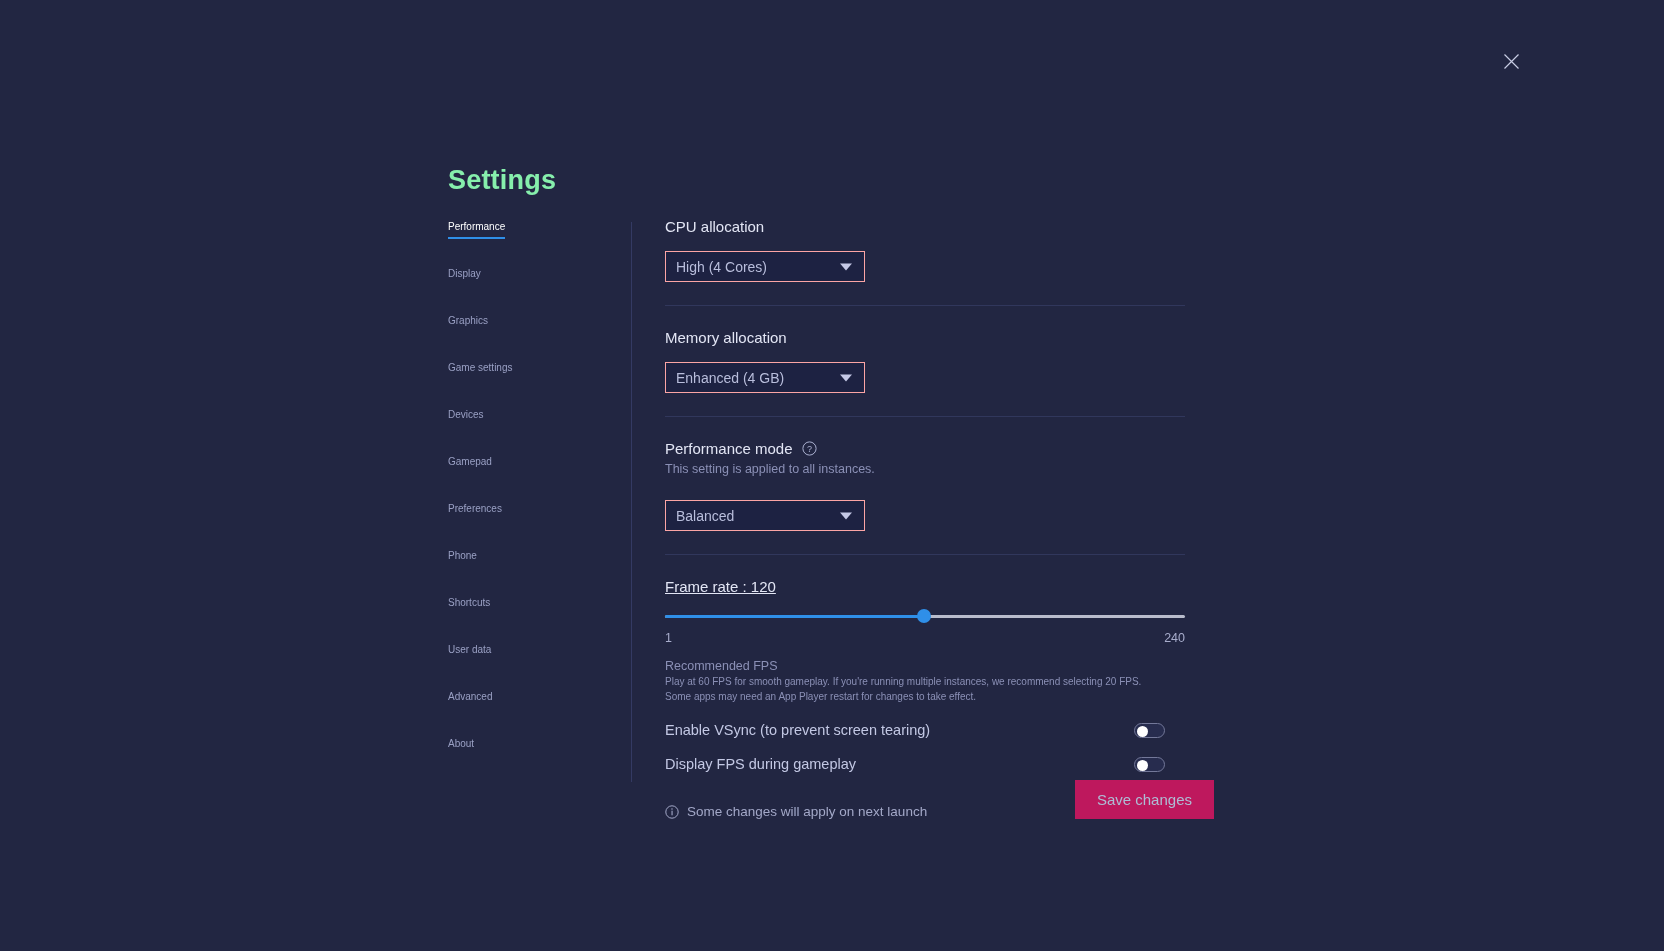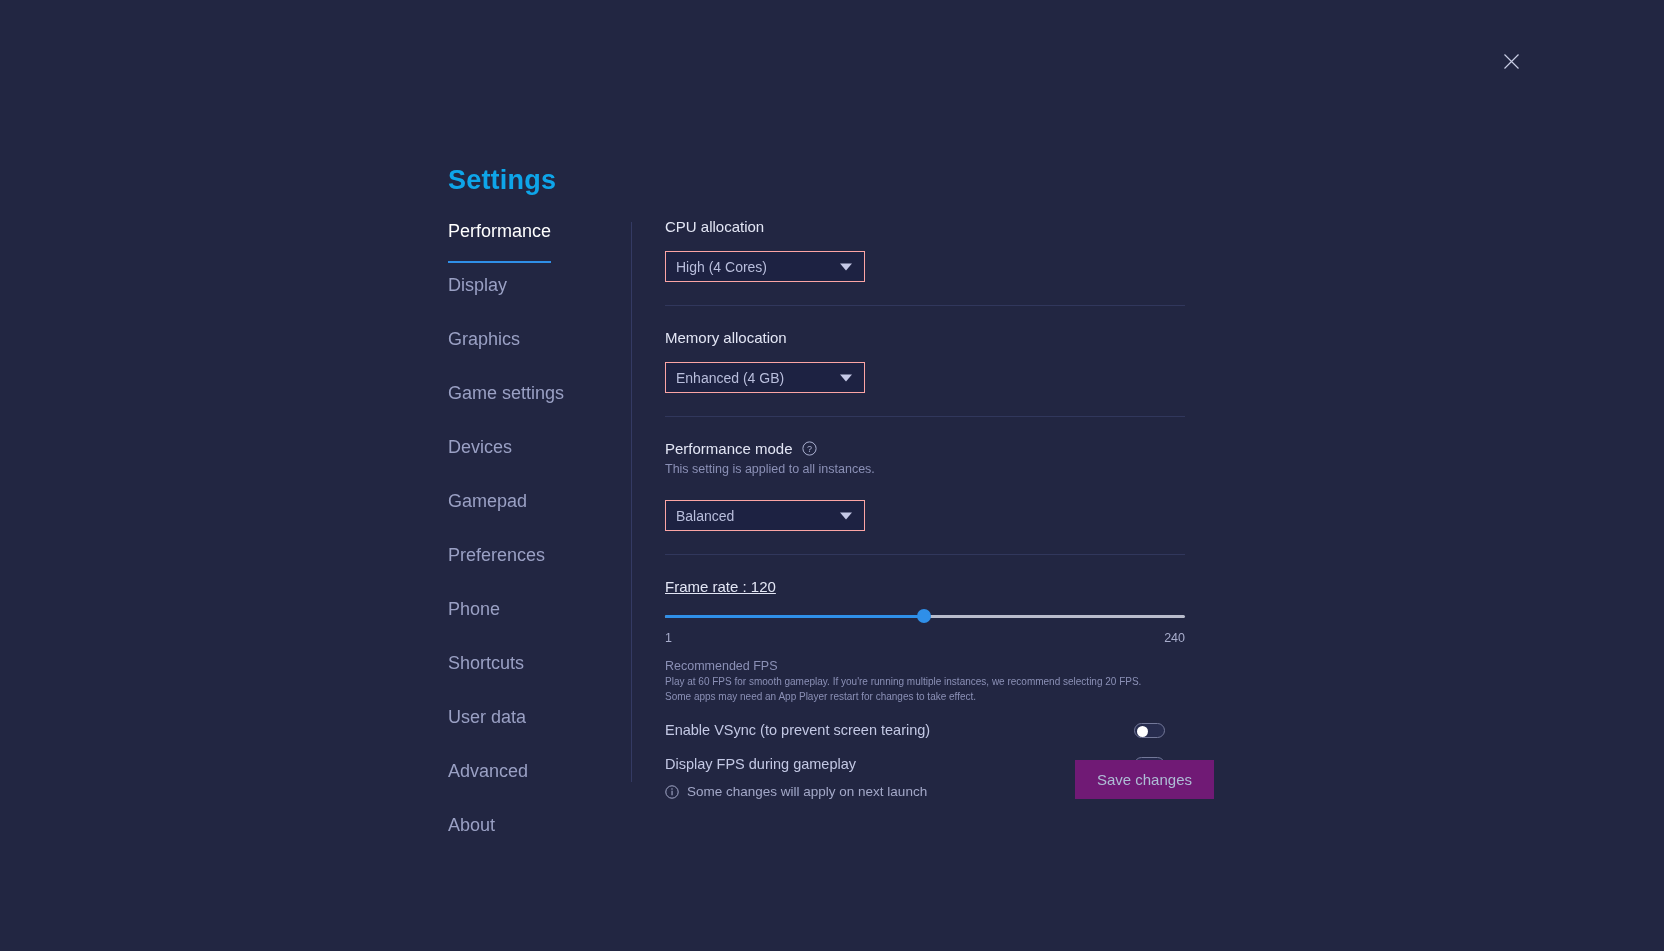--- a/index.html
+++ b/index.html
@@ -38,37 +38,37 @@
   }
   .close-btn svg { display: block; }
 
   
   .page-title {
     position: absolute;
     left: 448px;
     top: 165px;
     font-size: 27px;
     font-weight: bold;
-    color: #0ea5e9;
+    color: #86efac;
     letter-spacing: 0.2px;
   }
 
   
   .sidebar {
     position: absolute;
     left: 448px;
     top: 222px;
     width: 185px;
   }
   .nav-item {
-    font-size: 18px;
+    font-size: 10px;
     color: #9aa0c4;
     line-height: 1;
-    padding-bottom: 21px;
-    margin-bottom: 13px;
+    padding-bottom: 5px;
+    margin-bottom: 30px;
     display: inline-block;
     clear: both;
     float: left;
     cursor: pointer;
     border-bottom: 2px solid transparent;
   }
   .nav-item.active {
     color: #ffffff;
     border-bottom-color: #2f8fe8;
   }
@@ -262,27 +262,28 @@
   }
   .footer-note {
     display: flex;
     align-items: center;
     gap: 8px;
     font-size: 13.5px;
     color: #a3a8c8;
   }
   .info-icon { display: flex; align-items: center; }
   .save-btn {
-    background: #701a75;
+    background: #be185d;
     color: #aebdd5;
     border: none;
     font-family: inherit;
     font-size: 15px;
     padding: 11px 22px;
     cursor: pointer;
+    margin-top: 20px;
   }
 </style>
 </head>
 <body>
 
 <div class="window">
 
   <div class="close-btn">
     <svg width="17" height="17" viewBox="0 0 17 17">
       <path d="M1.5 1.5 L15.5 15.5 M15.5 1.5 L1.5 15.5" stroke="#c8cce4" stroke-width="1.2" fill="none"></path>

